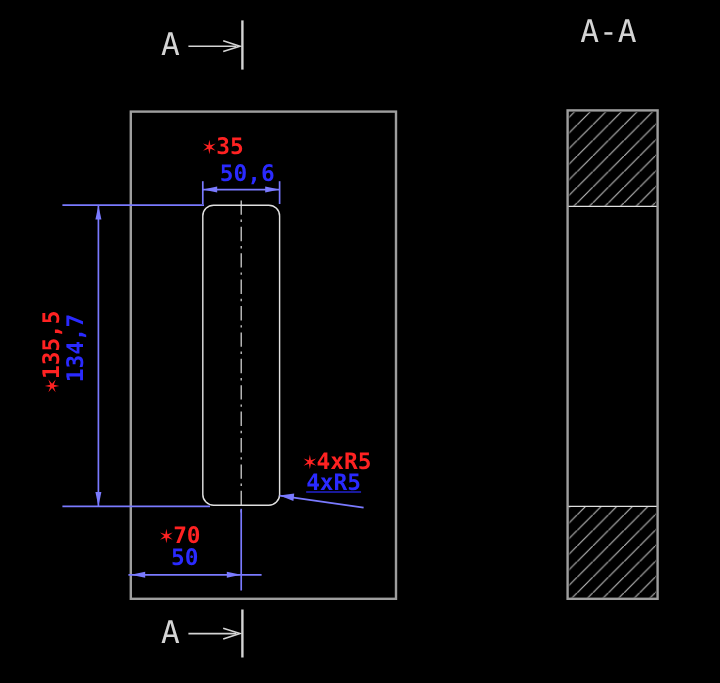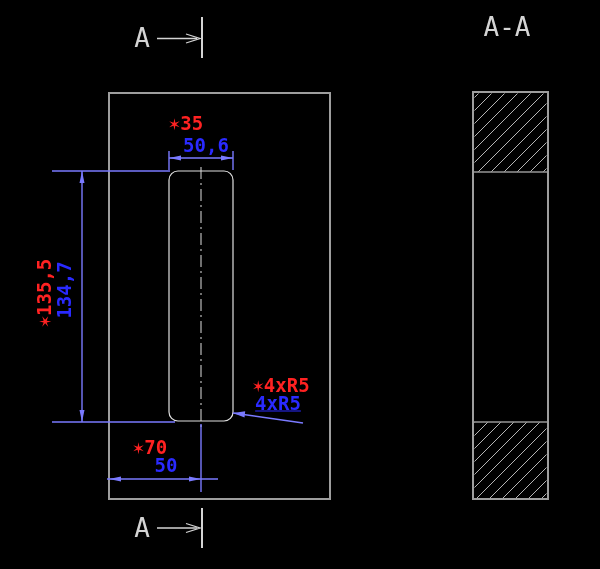--- a/index.html
+++ b/index.html
@@ -101,18 +101,18 @@
   <div class="label t-gray" style="left:142px; top:528px;">A</div>
   <div class="label t-gray" style="left:507px; top:27px;">A-A</div>
 
   <div class="label t-red" style="left:186px; top:123px;">✶35</div>
   <div class="label t-blue" style="left:206px; top:145px;">50,6</div>
 
   <div class="label rot t-red" style="left:44px; top:293px;">✶135,5</div>
   <div class="label rot t-blue" style="left:64px; top:290px;">134,7</div>
 
   <div class="label t-red" style="left:150px; top:447px;">✶70</div>
-  <div class="label t-blue" style="left:166px; top:465px;">50</div>
+  <div class="label t-blue" style="left:154px; top:465px;">50</div>
 
   <div class="label t-red" style="left:266px; top:385px;margin-left:15px;">✶4xR5</div>
   <div class="label t-blue" style="left:278px; top:403px;text-decoration:underline;">4xR5</div>
 
 </div>
 
 </body></html>

